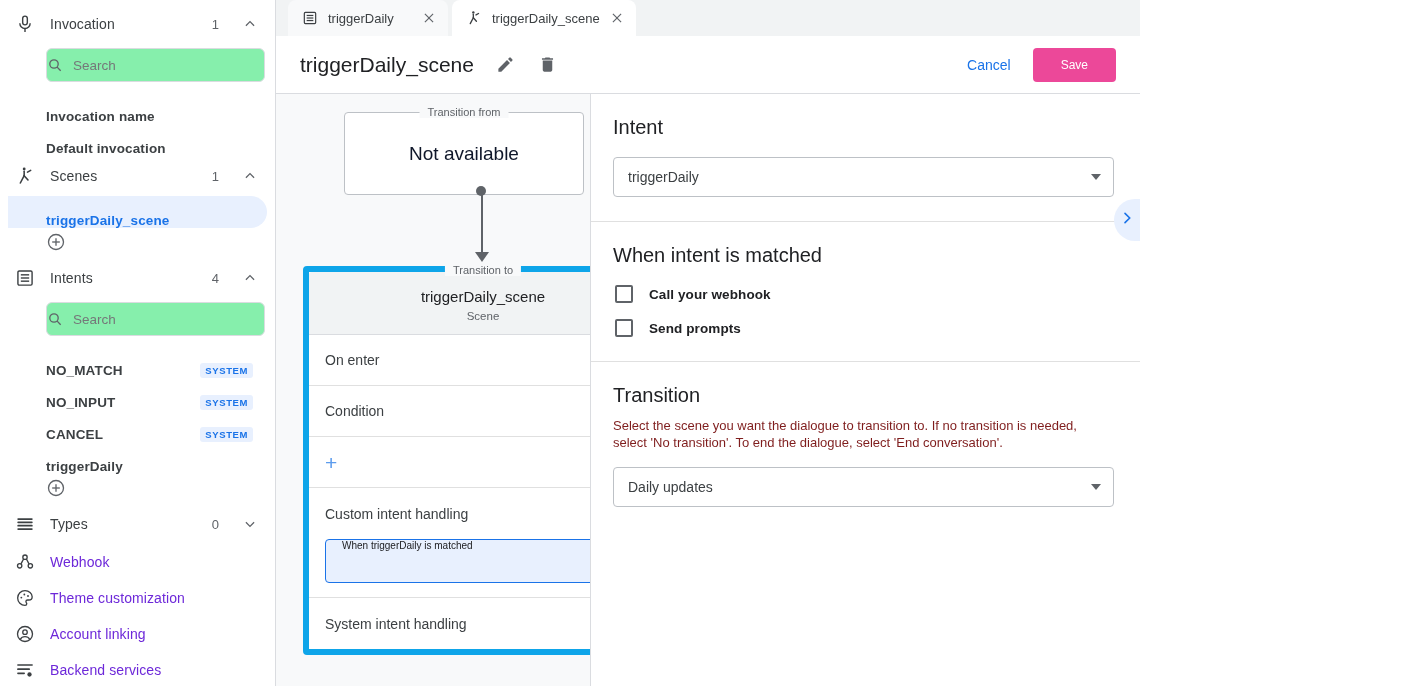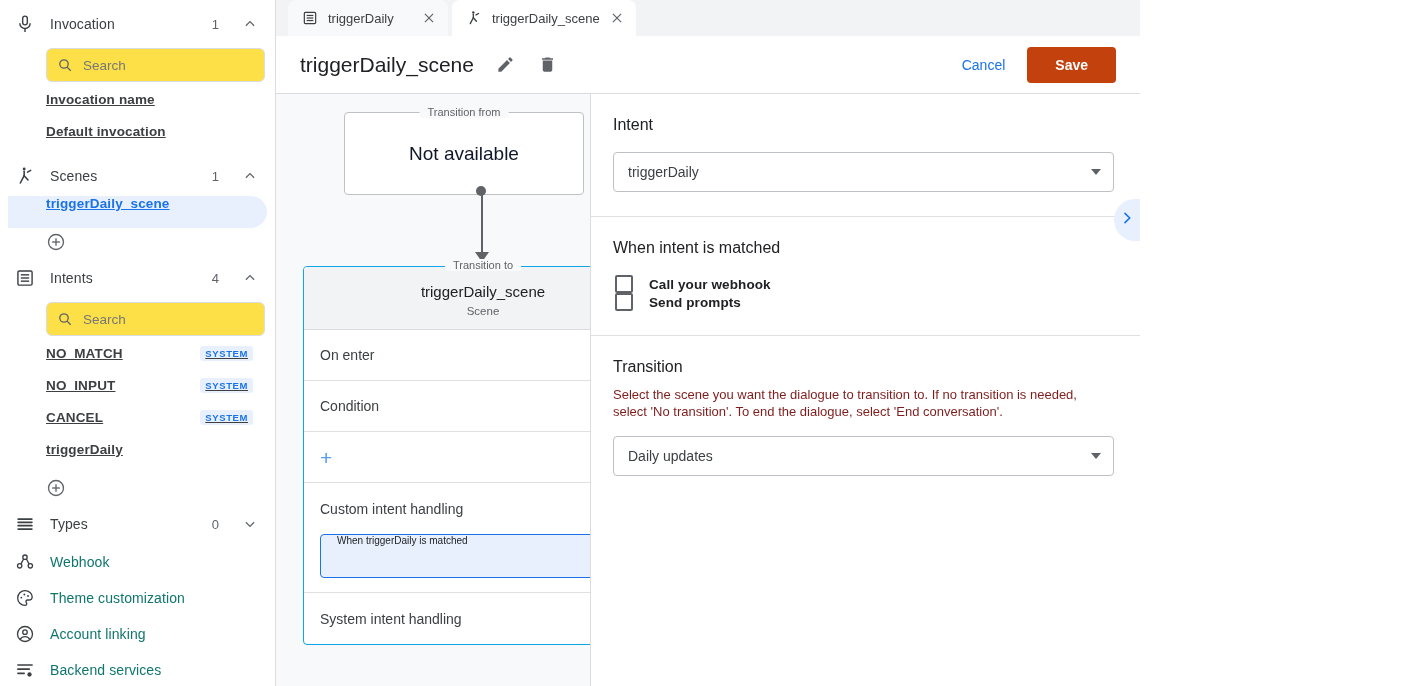--- a/index.html
+++ b/index.html
@@ -35,59 +35,58 @@
   .nav-group-header .glabel { flex: 1; font-size: 14px; color: #3c4043; letter-spacing: .1px;}
   .nav-group-header .gcount { font-size: 13px; color: #5f6368; margin-right: 10px; }
   .nav-group-header .gchev { width: 14px; height: 14px; color:#5f6368; display:flex; align-items:center;}
 
   .search-wrap { padding: 4px 10px 10px 46px; }
   .search-box {
     height: 34px;
     border: 1px solid #dadce0;
     border-radius: 6px;
     display: flex; align-items: center;
-    padding: 0 10px;
+    padding: 0 0;
     gap: 10px;
-    background: #fde047;
+    background: #86efac;
   }
   .search-box .sicon { width:16px;height:16px;color:#5f6368;flex:0 0 16px;display:flex;}
   .search-box .stext { font-size: 13.5px; color: #757779; }
 
   .nav-item {
-    display: flex; align-items: flex-start;
+    display: flex; align-items: flex-end;
     height: 32px;
     margin: 0 8px;
     padding: 0 14px 0 38px;
     border-radius: 0 16px 16px 0;
     font-size: 13.5px;
     font-weight: bold;
     color: #3c4043;
     cursor: pointer;
     letter-spacing: .15px;
-    text-decoration: underline;
   }
   .nav-item.selected { background: #e8f0fe; color: #1a73e8; }
   .nav-item .ni-label { flex: 1; white-space: nowrap; }
   .badge-system {
     background: #e8f0fe;
     color: #1a73e8;
     font-size: 9.5px;
     font-weight: bold;
     letter-spacing: .6px;
     border-radius: 3px;
     padding: 2px 5px 2px 5px;
     line-height: 11px;
   }
   .add-row { padding: 4px 0 6px 46px; }
   .add-circle { width: 20px; height: 20px; color: #5f6368; cursor: pointer; display:block;}
 
   .flat-item {
     display:flex; align-items:center; gap:14px;
     height: 36px; padding: 0 18px 0 14px;
-    font-size: 14px; color:#0f766e; cursor:pointer;
+    font-size: 14px; color:#6d28d9; cursor:pointer;
     letter-spacing:.1px;
   }
   .flat-item .gicon { width:22px;height:22px;flex:0 0 22px;display:flex;align-items:center;justify-content:center;color:#3c4043;}
   .flat-item .glabel { flex:1; }
 
   
   .main { flex: 1; height: 686px; display: flex; flex-direction: column; position: relative; background:#fff;}
 
   .tabstrip {
     height: 36px;
@@ -125,21 +124,21 @@
   }
   .page-title { font-size: 21px; color: #202124; letter-spacing: 0; }
   .hdr-icon { width: 20px; height: 20px; color:#5f6368; margin-left: 22px; cursor:pointer; display:flex;}
   .hdr-spacer { flex: 1; }
   .btn-text {
     color: #1a73e8; font-size: 14px; font-weight: 500;
     padding: 8px 12px; border-radius: 4px; cursor:pointer; background:none; border:none;
     font-family: "Liberation Sans", sans-serif;
   }
   .btn-primary {
-    background: #c2410c; color: #fff; font-size: 14px; font-weight: 700;
+    background: #ec4899; color: #fff; font-size: 12px; font-weight: 400;
     padding: 10px 28px; border-radius: 4px; cursor:pointer; border:none; margin-left: 10px;
     font-family: "Liberation Sans", sans-serif;
   }
 
   .body-area { flex: 1; display: flex; min-height: 0; }
 
   
   .canvas {
     flex: 1;
     background: #f8f9fa;
@@ -177,21 +176,21 @@
   .arrow-head-down {
     position: absolute; left: 199px; top: 158px;
     width: 0; height: 0;
     border-left: 7px solid transparent; border-right: 7px solid transparent;
     border-top: 10px solid #5f6368;
   }
 
   
   #scene-card {
     position: absolute; left: 27px; top: 172px; width: 360px;
-    background: #fff; border: 1px solid #0ea5e9; border-radius: 4px;
+    background: #fff; border: 6px solid #0ea5e9; border-radius: 4px;
   }
   #scene-card .sc-head {
     background: #f1f3f4;
     border-bottom: 1px solid #dadce0;
     padding: 16px 10px 12px;
     text-align: center;
     border-radius: 3px 3px 0 0;
   }
   #scene-card .sc-title { font-size: 15px; color: #202124; }
   #scene-card .sc-sub { font-size: 11.5px; color: #5f6368; margin-top: 5px; }
@@ -238,38 +237,38 @@
 
   
   .rightpanel {
     width: 549px; flex: 0 0 549px;
     background: #fff;
     position: relative;
     overflow: hidden;
   }
   .rp-section { padding: 22px 26px 24px 22px; border-bottom: 1px solid #e0e0e0; }
   .rp-section.last { border-bottom: none; }
-  .rp-title { font-size: 16px; color: #202124; margin: 0 0 18px 0; font-weight: 400; }
+  .rp-title { font-size: 20px; color: #202124; margin: 0 0 18px 0; font-weight: 400; }
   .rp-desc { font-size: 13px; color: #7f1d1d; line-height: 17px; margin: -8px 0 16px 0; }
   .select-box {
     height: 40px;
     border: 1px solid #bdc1c6;
     border-radius: 4px;
     display: flex; align-items: center;
     padding: 0 12px 0 14px;
     cursor: pointer;
     background: #fff;
   }
   .select-box .sel-val { flex: 1; font-size: 14px; color: #3c4043; }
   .sel-caret {
     width: 0; height: 0;
     border-left: 5px solid transparent; border-right: 5px solid transparent;
     border-top: 6px solid #5f6368;
   }
-  .cbrow { display: flex; align-items: center; gap: 16px; cursor:pointer; padding-left: 2px;}
+  .cbrow { display: flex; align-items: center; gap: 16px; margin-bottom: 16px; cursor:pointer; padding-left: 2px;}
   .cbrow:last-child { margin-bottom: 0; }
   .cbox { width: 18px; height: 18px; border: 2px solid #5f6368; border-radius: 2px; flex:0 0 18px; background:#fff;}
   .cblabel { font-size: 13.5px; color: #202124; font-weight: bold; letter-spacing:.1px;}
 
   .expand-tab {
     position: absolute;
     right: 0; top: 105px;
     width: 26px; height: 42px;
     background: #e8f0fe;
     border-radius: 21px 0 0 21px;

